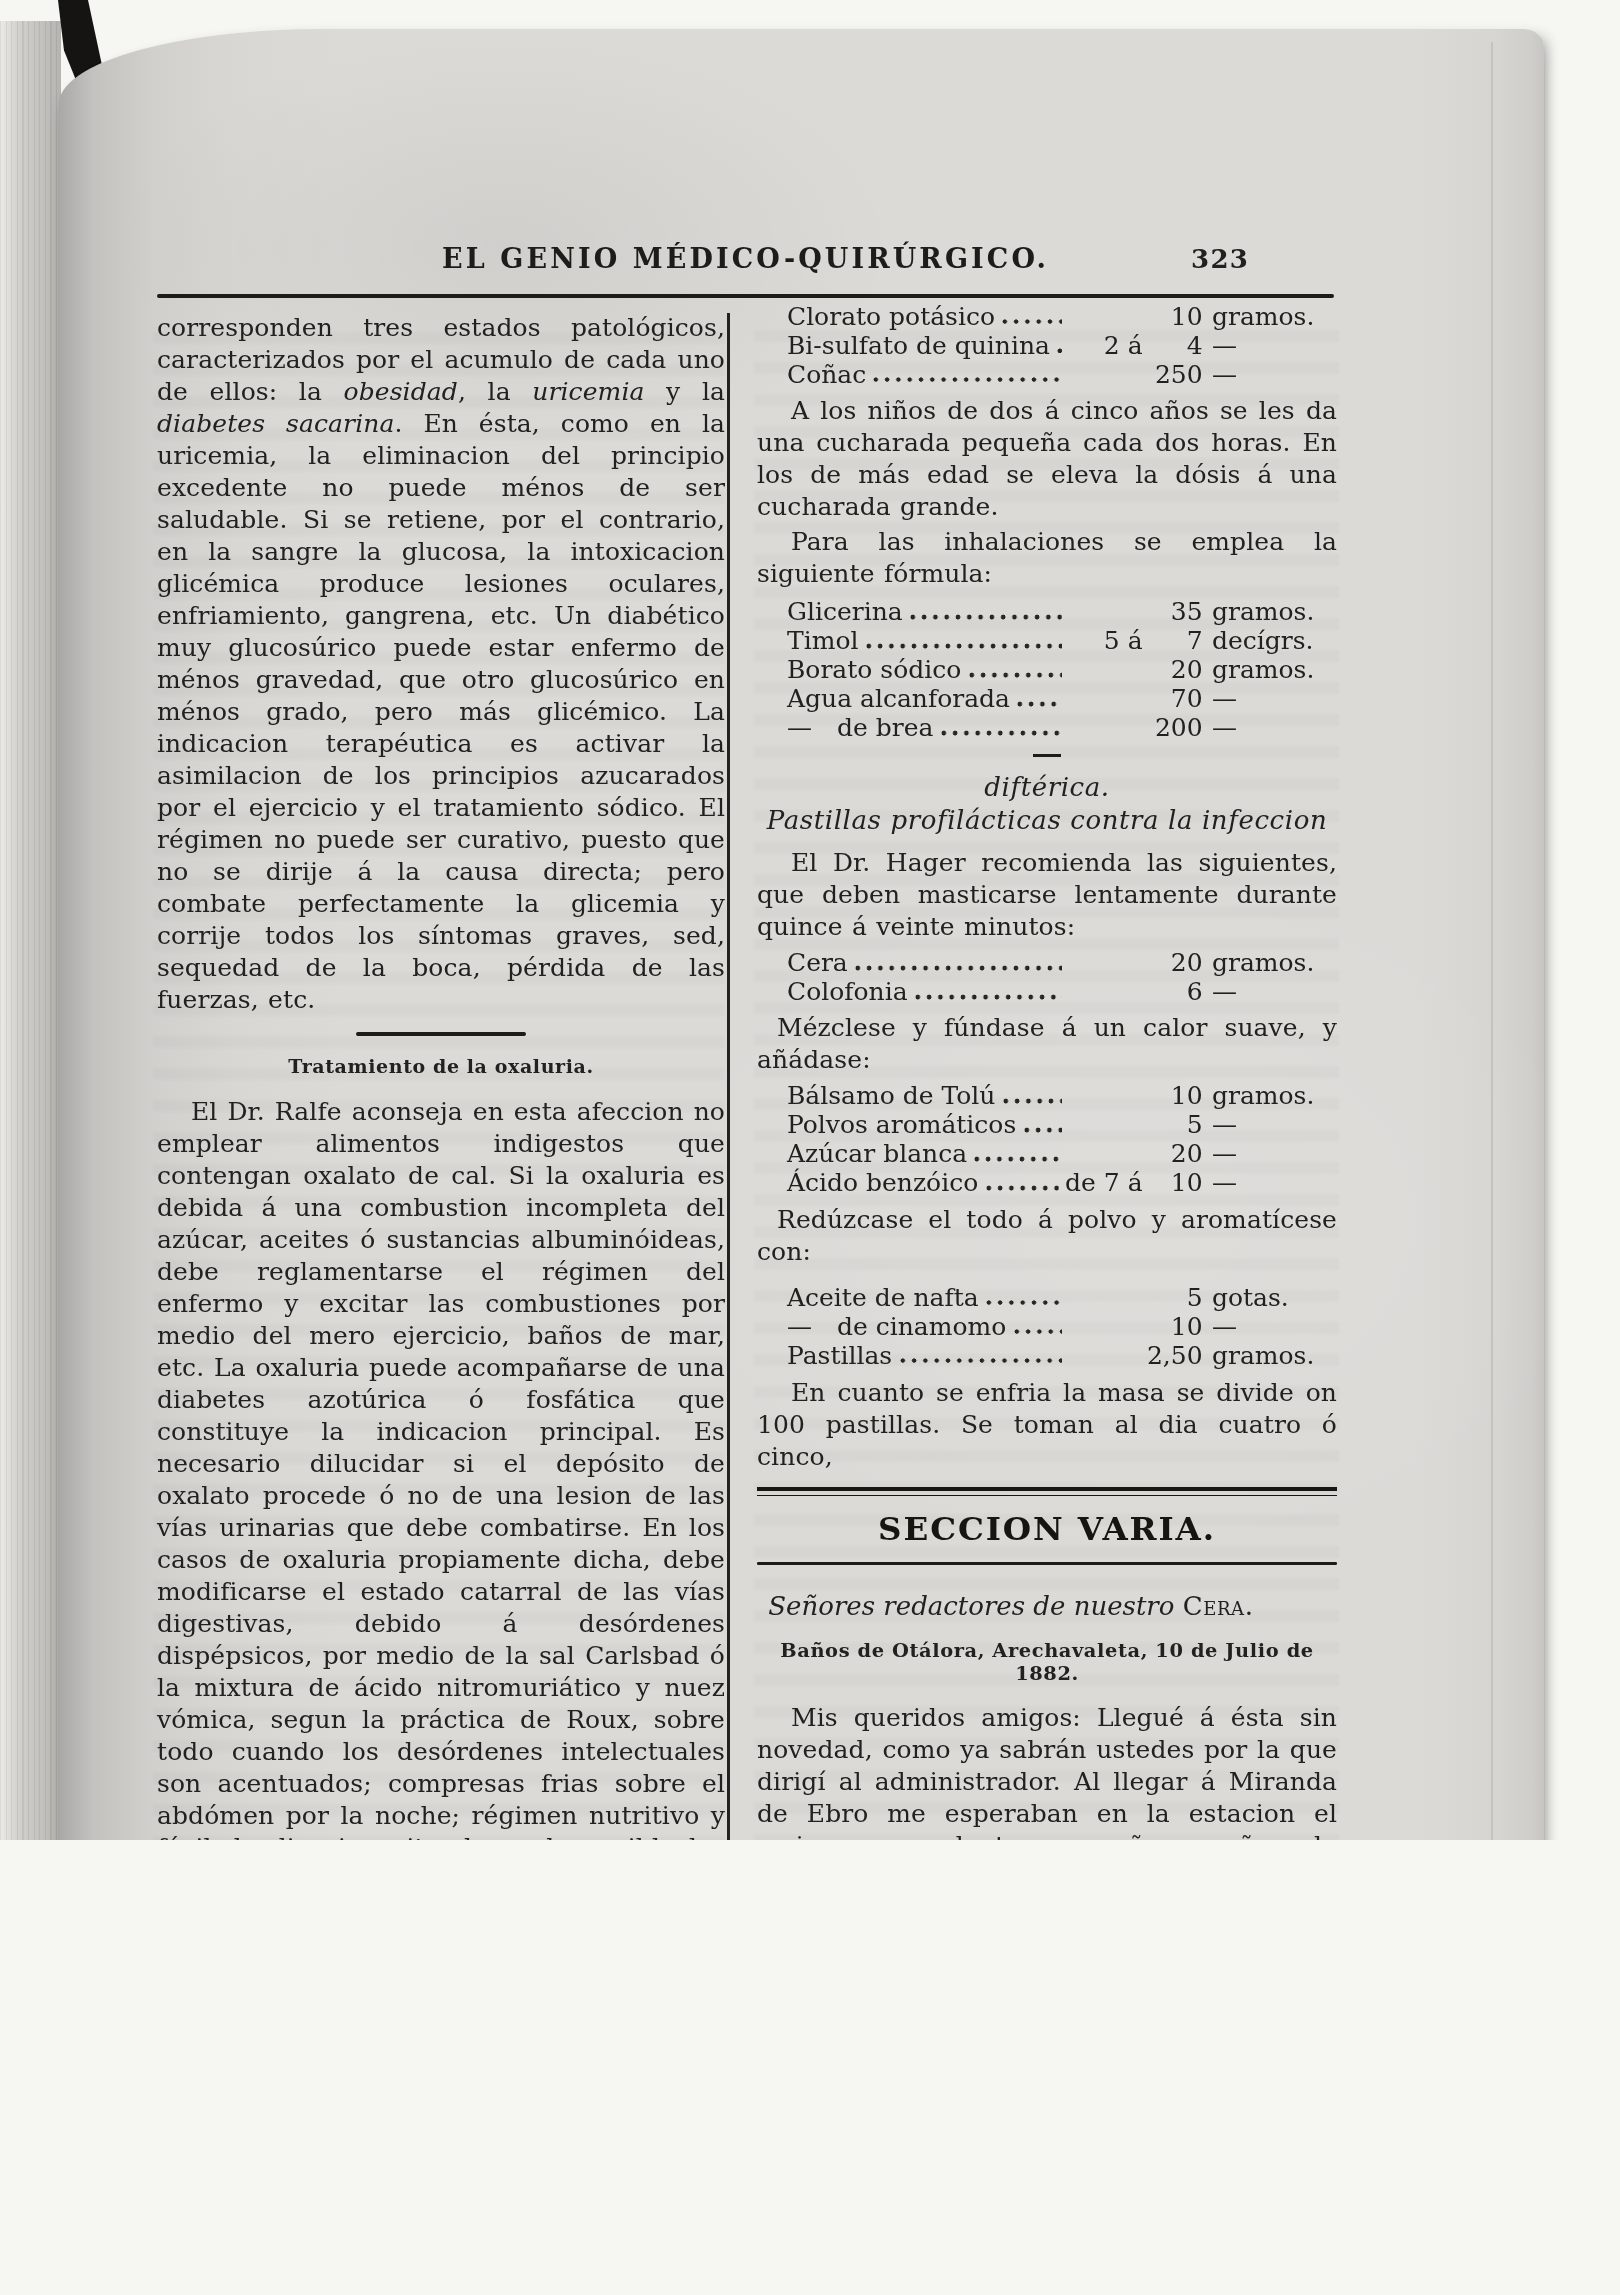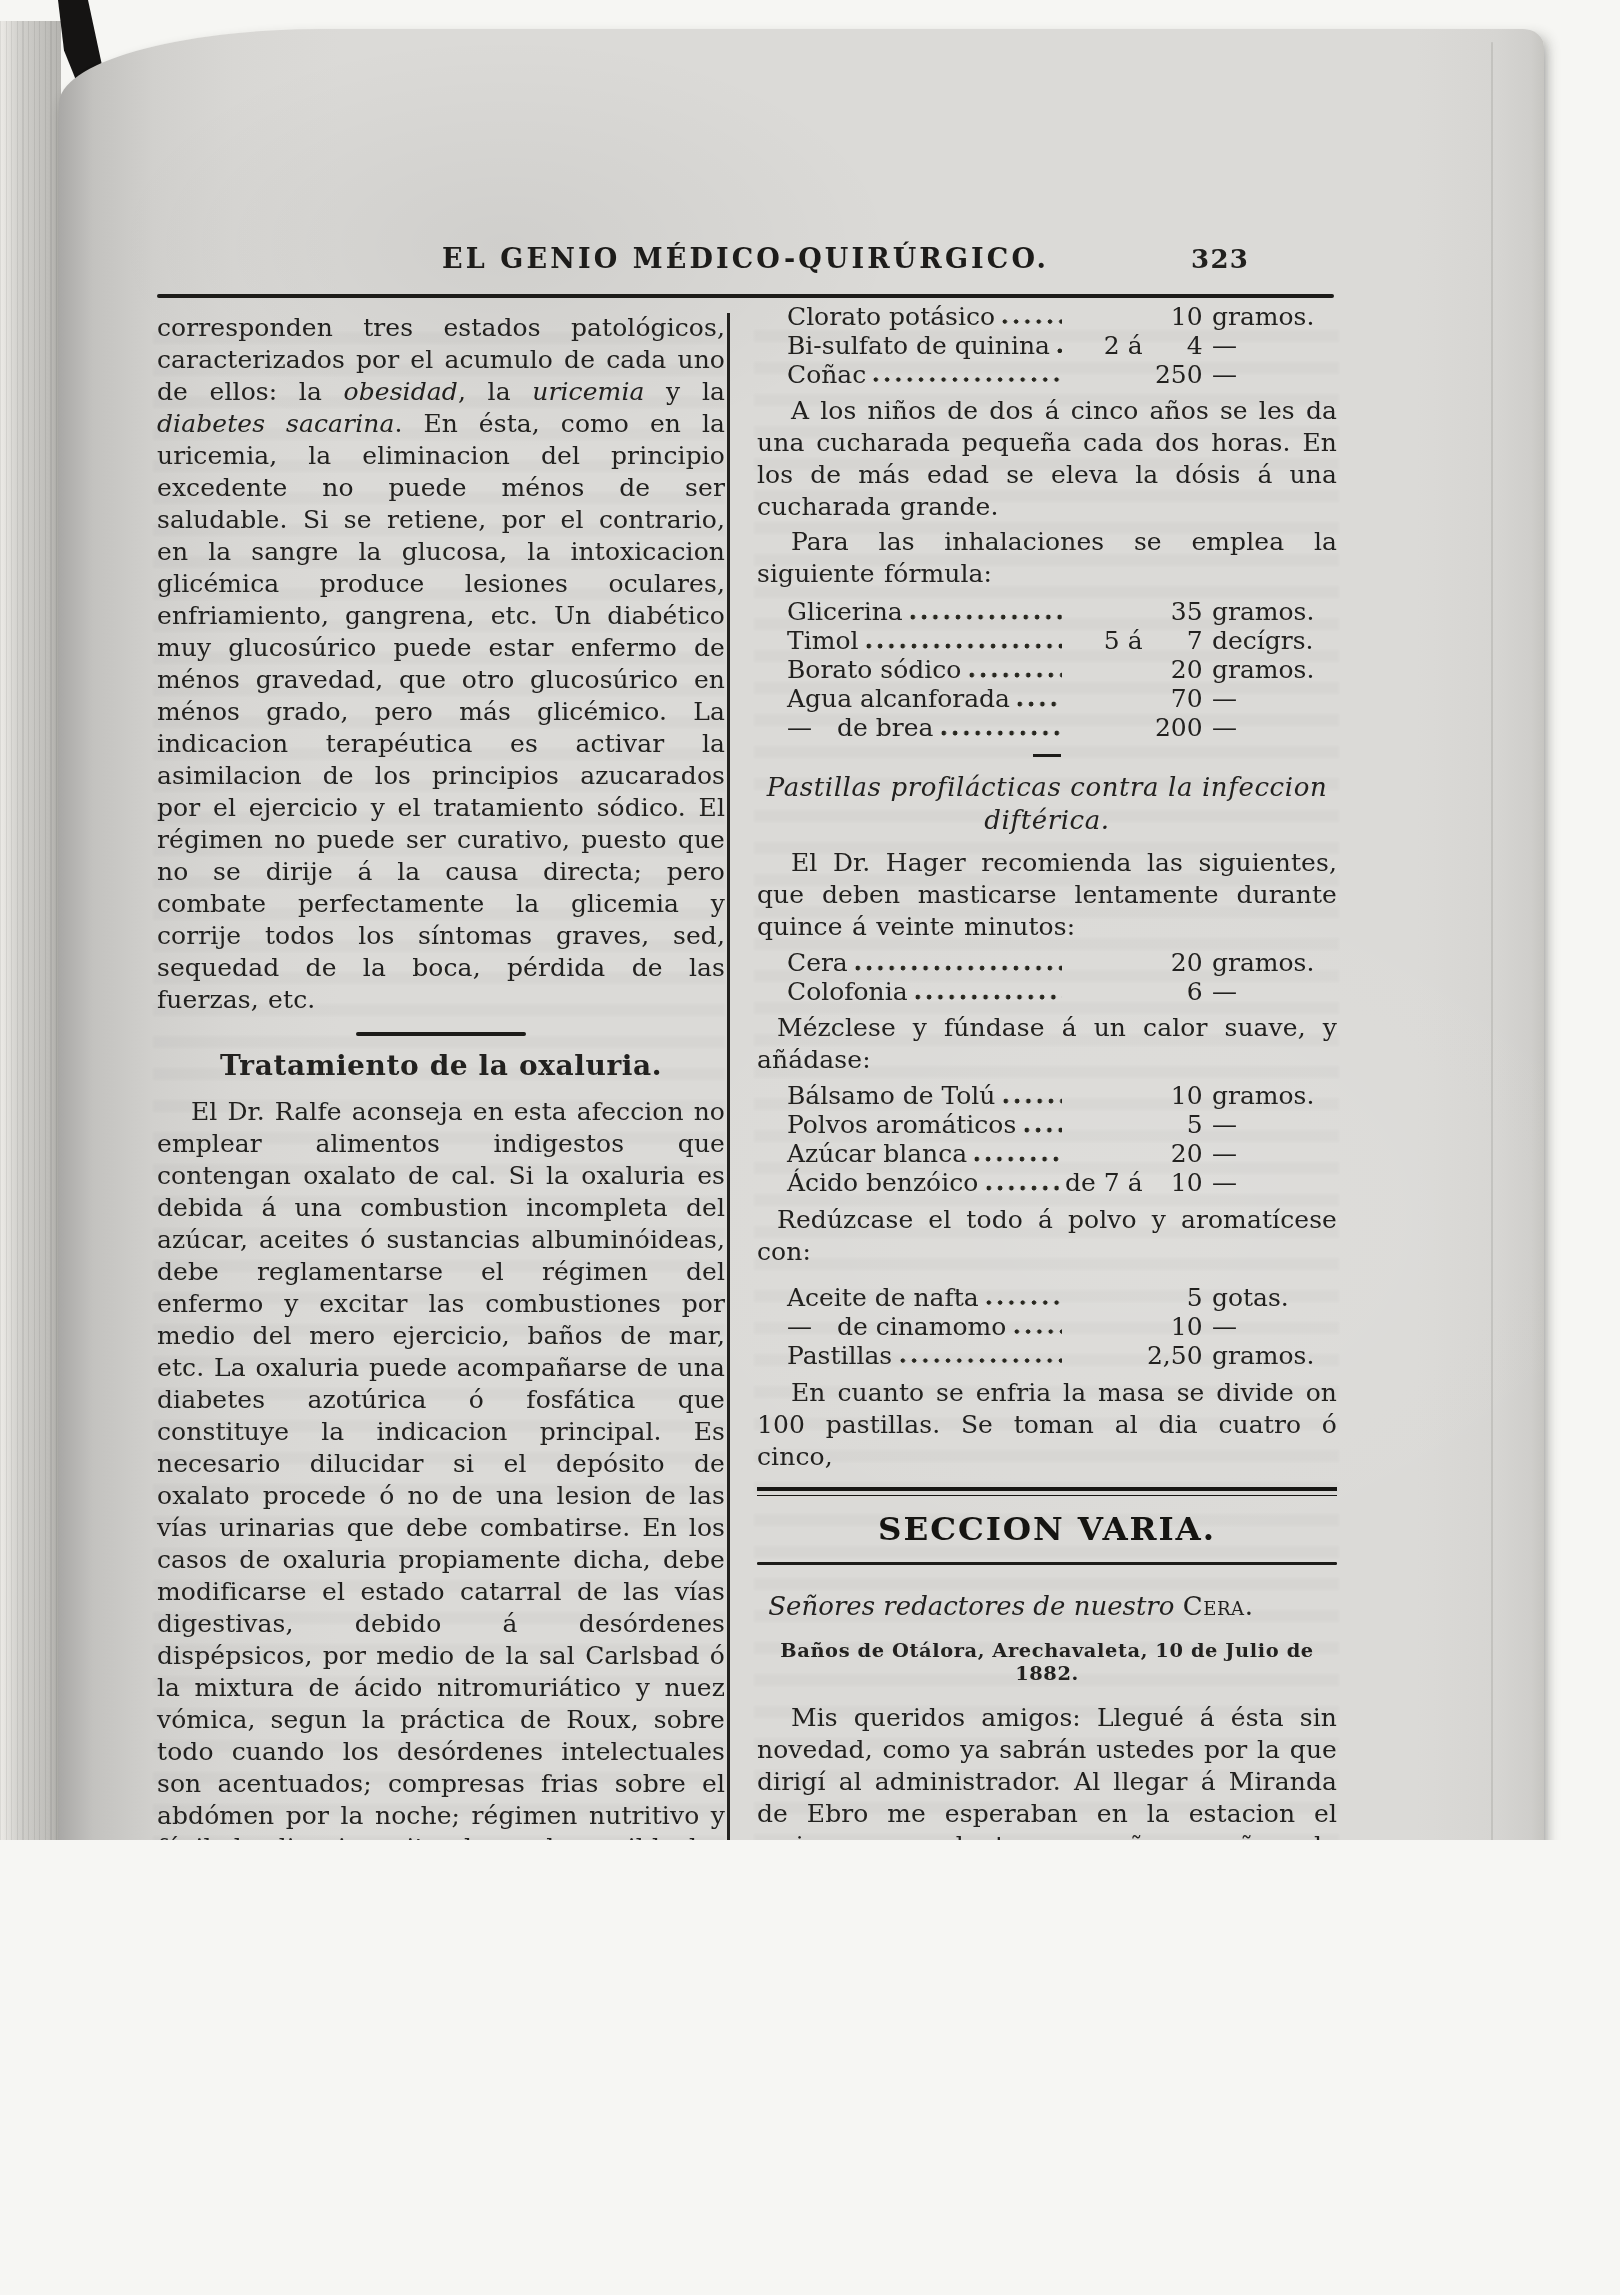--- a/index.html
+++ b/index.html
@@ -54,21 +54,21 @@
   
   .col{position:absolute;text-align:justify;}
   .col-left{left:98px;top:283px;width:568px;}
   .col-right{left:698px;top:273px;width:580px;}
   p{margin:0;font-size:25px;line-height:32px;letter-spacing:0.1px;word-spacing:1.3px;}
   .indent{text-indent:34px;}
   .i{font-style:italic;}
   .sc{font-variant:small-caps;font-style:normal;letter-spacing:0.6px;}
 
   .sep-short{width:170px;height:3.8px;background:#1d1c19;margin:16.3px auto 15px;border-radius:1.9px;}
-  .art-heading{font-size:28px;line-height:30px;font-weight:bold;text-align:center;margin:0 0 15px;letter-spacing:0.6px;}
+  .art-heading{font-size:19px;line-height:30px;font-weight:bold;text-align:center;margin:0 0 15px;letter-spacing:0.6px;}
   .signature{text-align:right;padding-right:28px;font-variant:small-caps;letter-spacing:1.9px;font-size:26px;margin-top:8.8px;}
   .dbl-rule{margin-top:26px;height:4.4px;border-top:4.4px solid #171613;border-bottom:1.9px solid #171613;}
   .sect-title{font-size:32.5px;line-height:38px;text-align:center;font-weight:bold;letter-spacing:1.9px;margin:19px 0 0;color:#161512;}
   .rule-single{height:3.1px;background:#1d1c19;margin-top:16.3px;border-radius:1.3px;}
   .recipe-title{font-style:italic;text-align:center;font-size:26px;line-height:32.5px;margin-top:21px;letter-spacing:0.6px;}
   .attribution{text-align:center;font-size:19px;margin-top:5px;}
 
   
   .rows{margin-top:15px;}
   .rrow{display:flex;align-items:baseline;height:29px;font-size:25px;padding-left:30px;}
@@ -201,22 +201,22 @@
             <span class="rlead"></span>
             <span class="rrange"></span>
             <span class="rqty">200</span>
             <span class="runit">—</span>
           </div>
         </div>
 
       <div class="dash-sep"></div>
 
       <div class="pastillas-title">
+        <span style="display:block">diftérica.</span>
         <span style="display:block">Pastillas profilácticas contra la infeccion</span>
-        <span style="display:block">diftérica.</span>
       </div>
       <p class="indent" style="margin-top:11px">El Dr. Hager recomienda las siguientes, que deben masticarse lentamente durante quince á veinte minutos:</p>
       <div class="rows" style="margin-top:5px">
           <div class="rrow">
             <span class="rname">Cera</span>
             <span class="rlead"></span>
             <span class="rrange"></span>
             <span class="rqty">20</span>
             <span class="runit">gramos.</span>
           </div>

